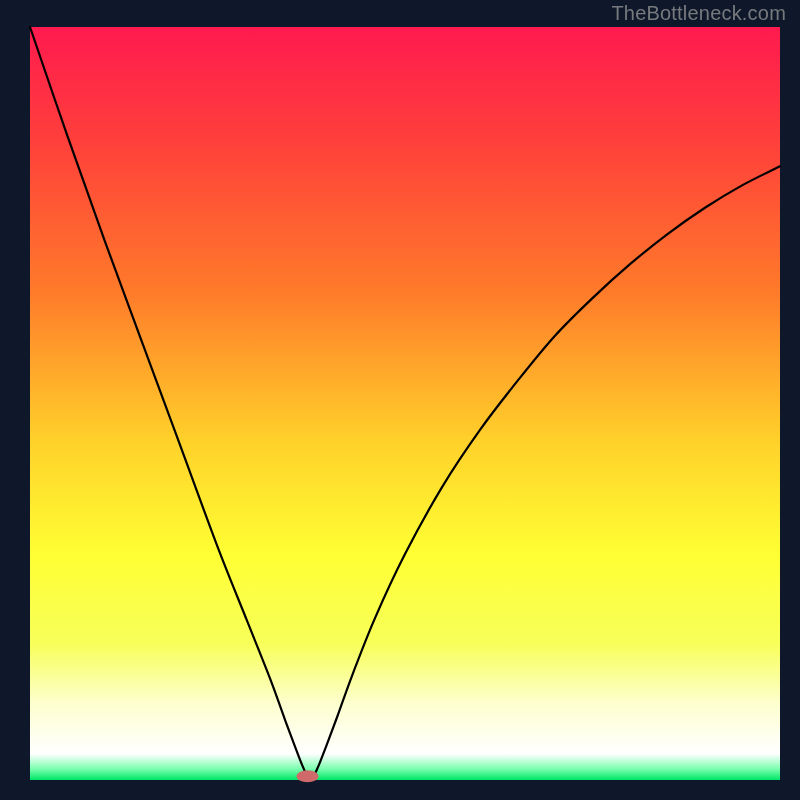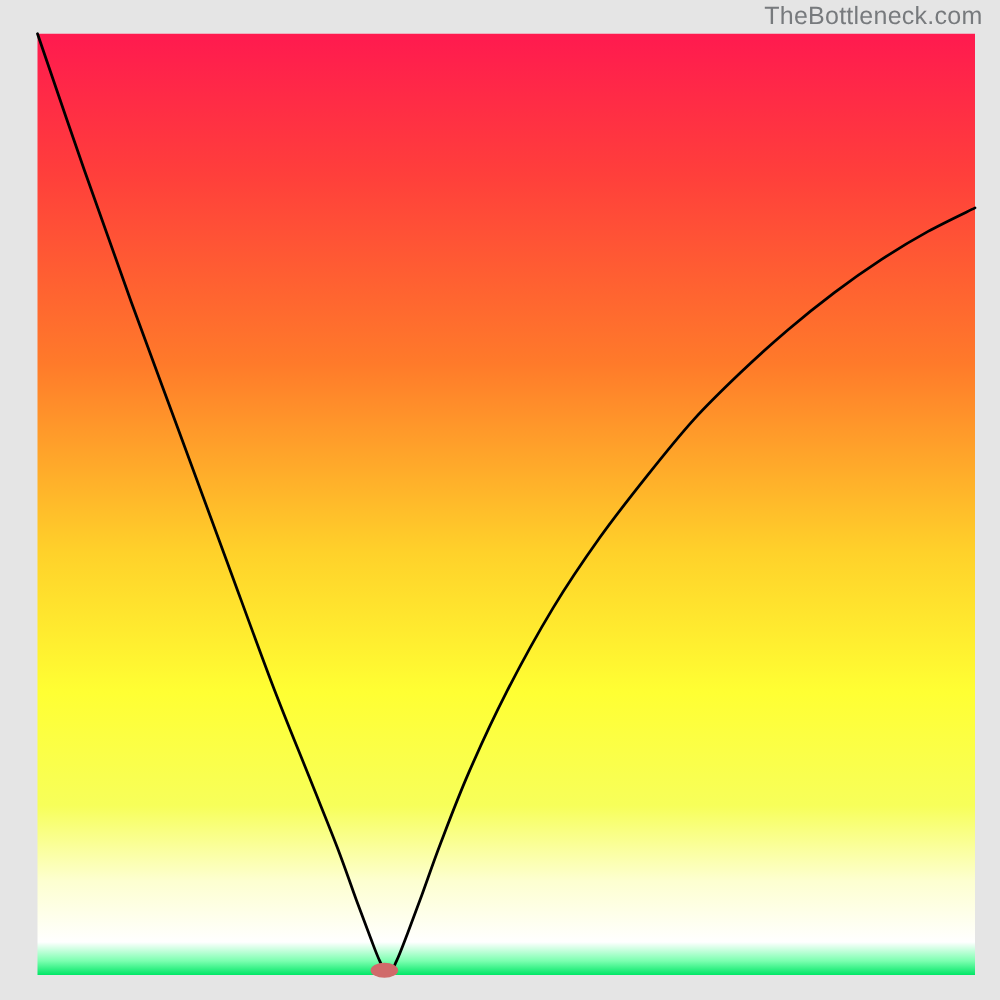--- a/index.html
+++ b/index.html
@@ -7,21 +7,21 @@
     padding: 0;
     width: 800px;
     height: 800px;
     background: #000;
     overflow: hidden;
     font-family: Arial, Helvetica, sans-serif;
   }
   .frame {
     position: absolute;
     inset: 0;
-    background: #e5e5e5;
+    background: #0f172a;
   }
   .plot {
     position: absolute;
     display: block;
   }
   .watermark {
     position: absolute;
     top: 2px;
     right: 14px;
     color: #777a7d;

